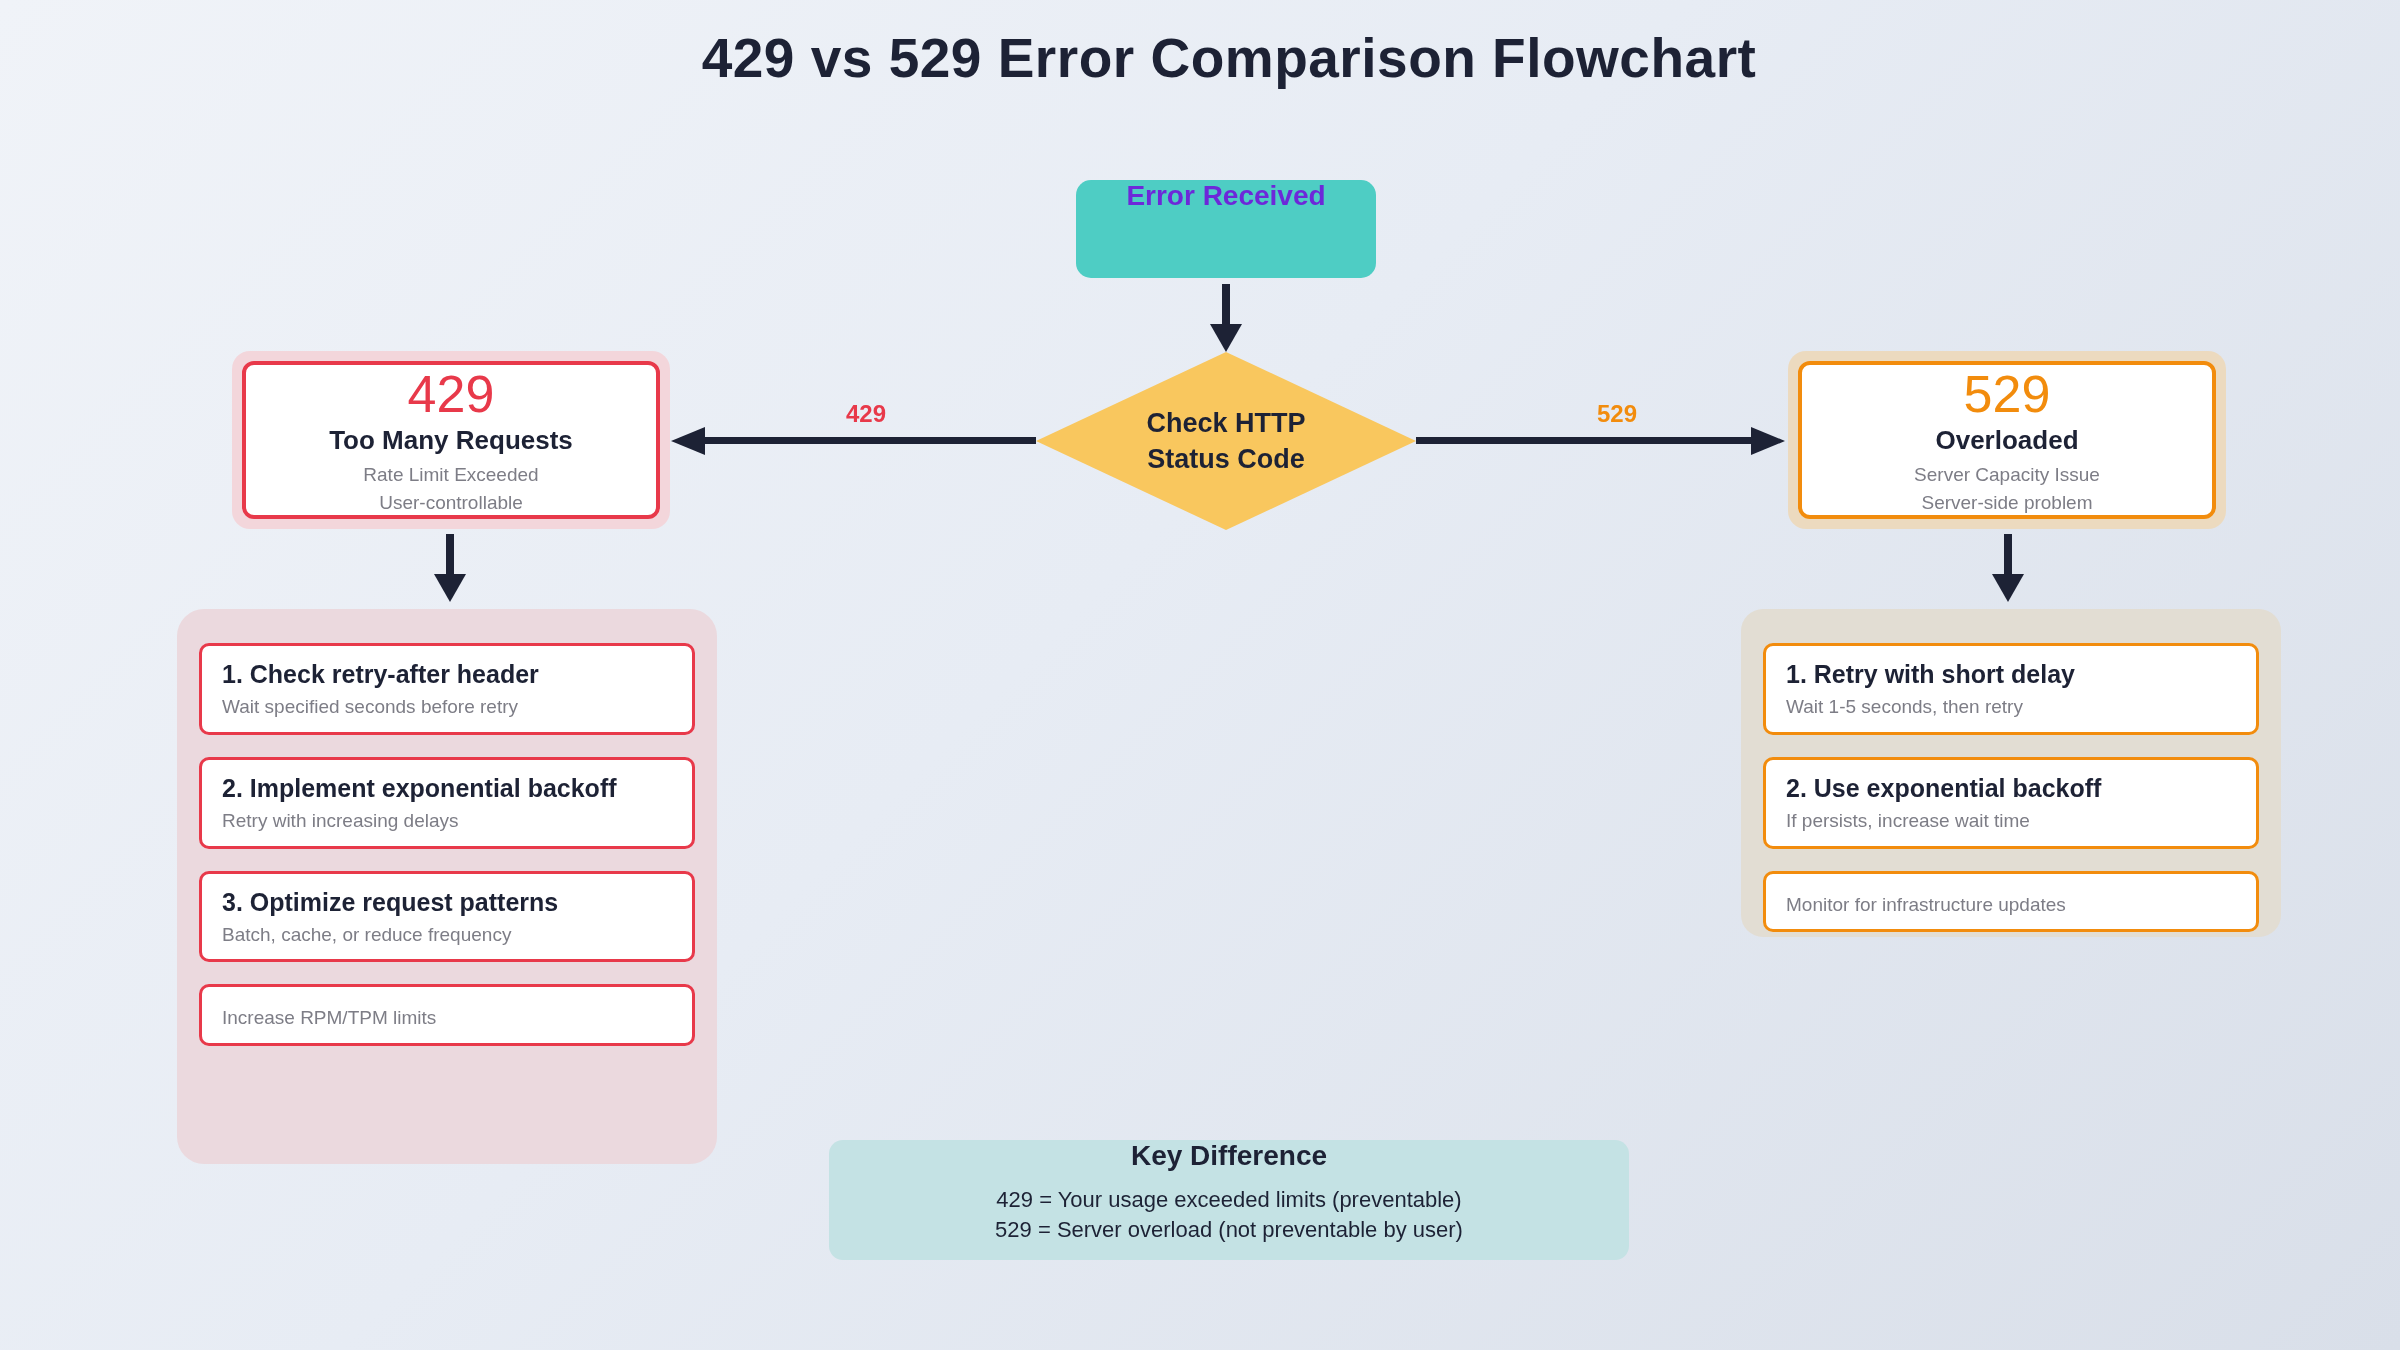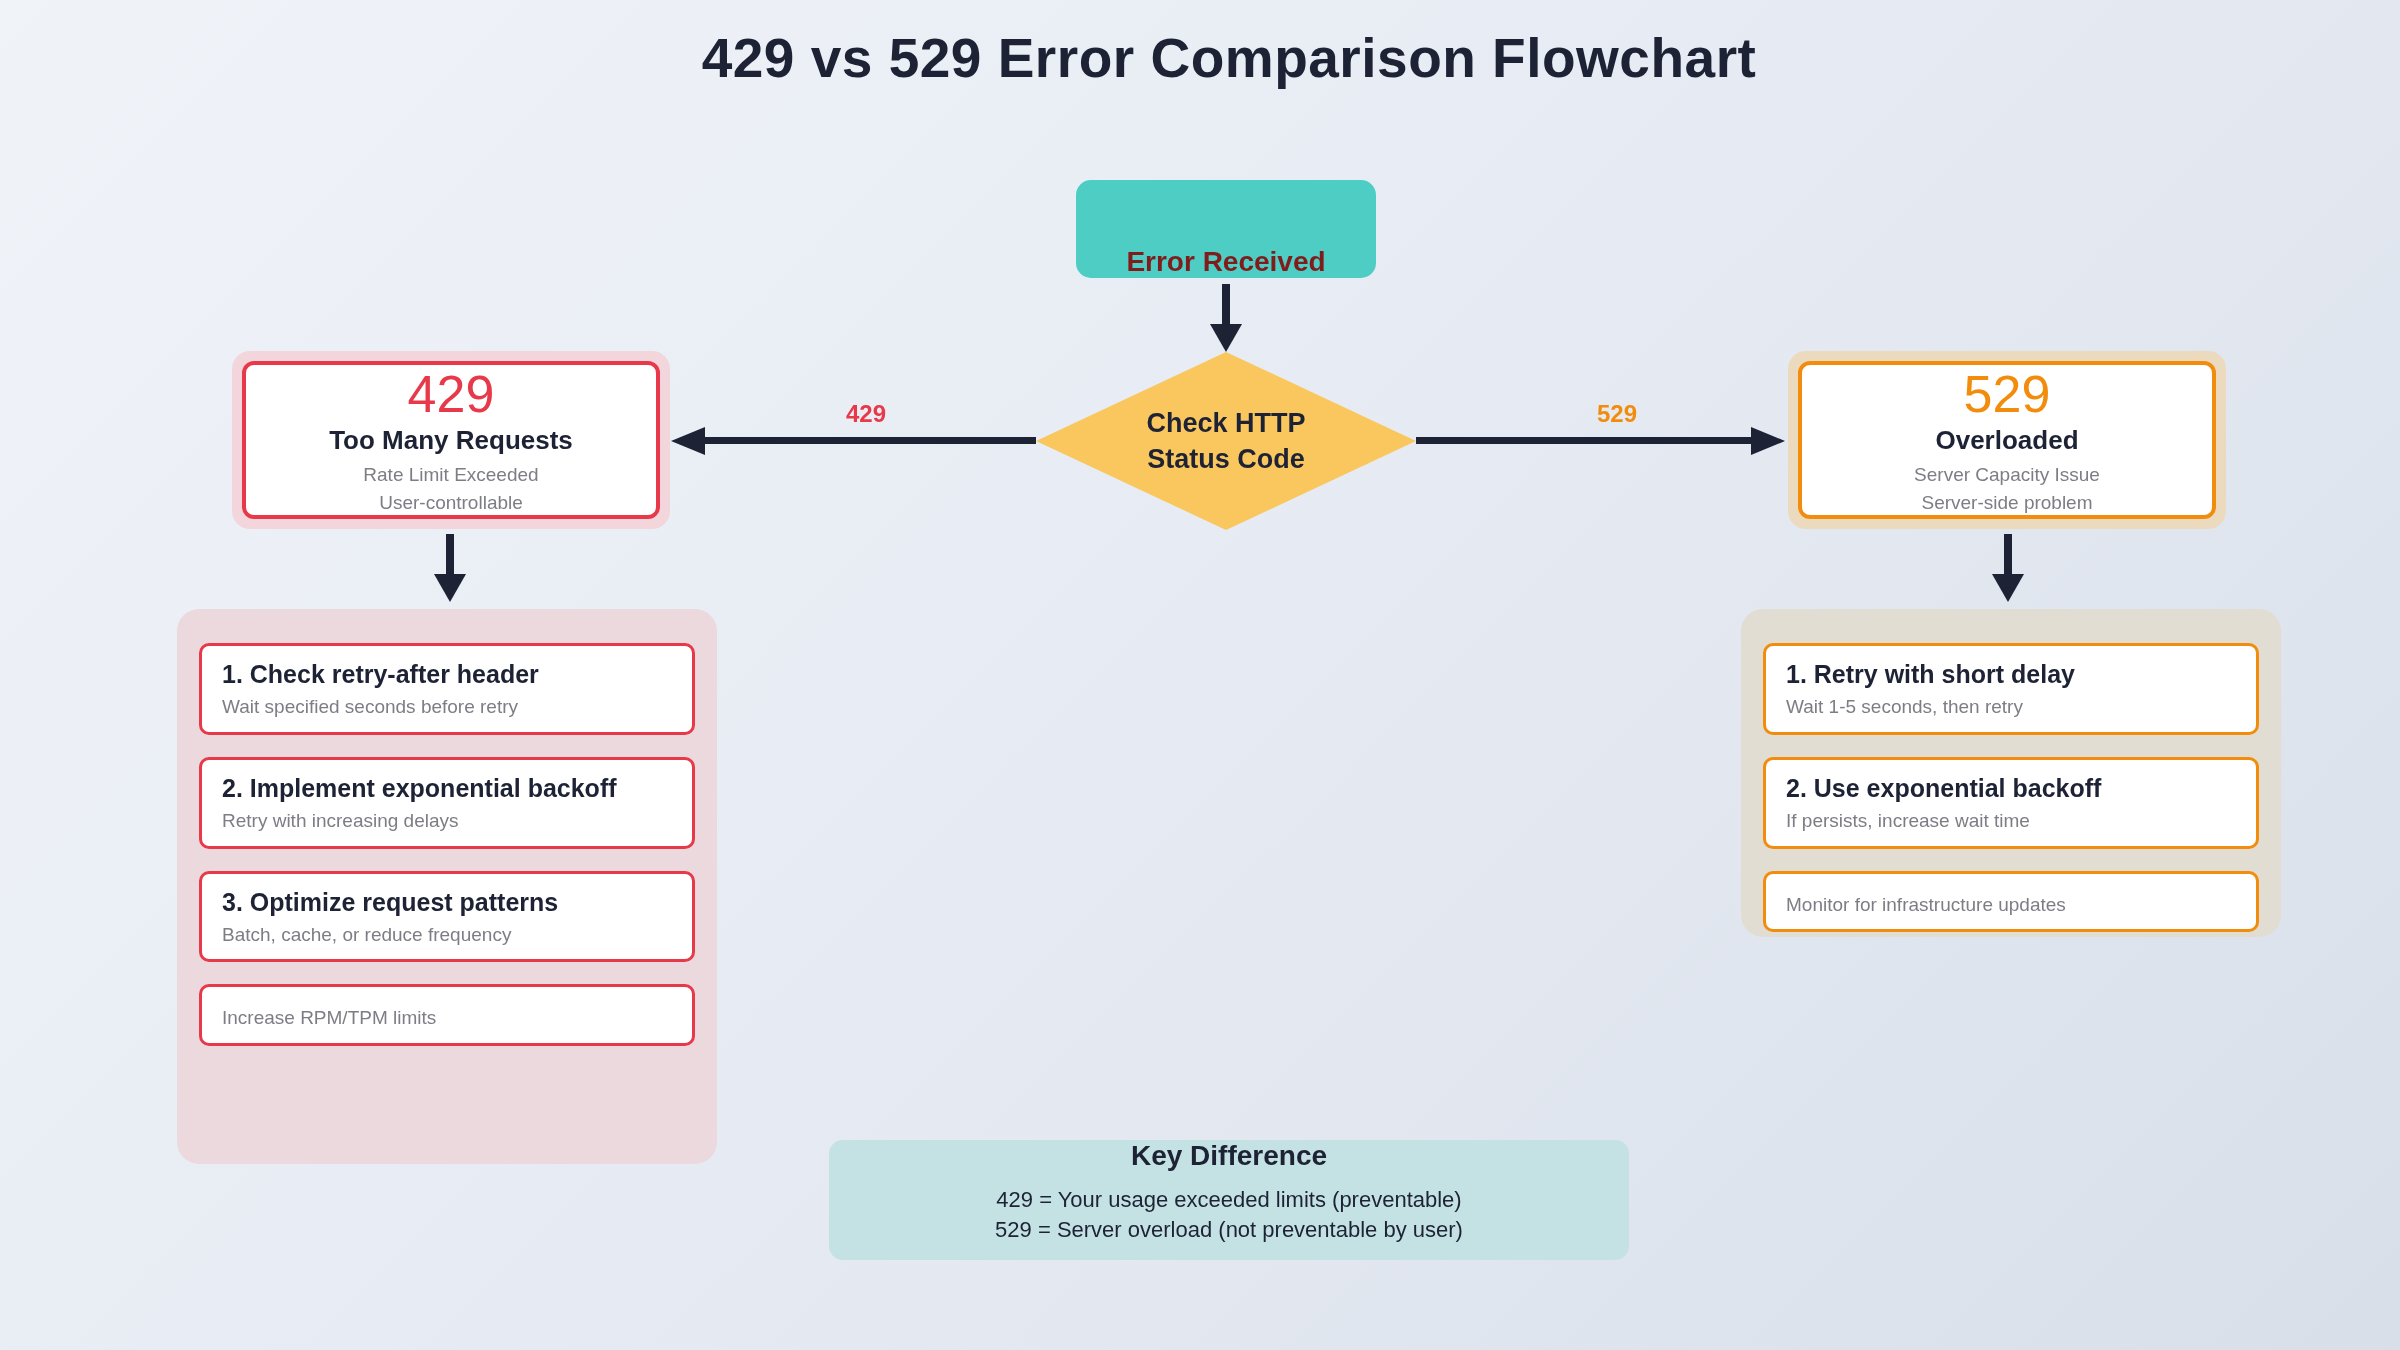--- a/index.html
+++ b/index.html
@@ -19,22 +19,22 @@
 
   .page-title{
     position:absolute;left:0;top:26px;width:100%;text-align:center;
     font-size:55px;font-weight:bold;color:var(--navy);letter-spacing:.5px;
   }
 
   
   .start-node{
     position:absolute;left:1047px;top:180px;width:300px;height:98px;
     background:var(--teal);border-radius:15px;
-    display:flex;align-items:flex-end;justify-content:center;
-    color:#7f1d1d;font-size:28px;font-weight:bold;
+    display:flex;align-items:flex-start;justify-content:center;
+    color:#6d28d9;font-size:28px;font-weight:bold;
   }
 
   
   .diamond{
     position:absolute;left:1007px;top:352px;width:380px;height:178px;
     background:var(--yellow);
     clip-path:polygon(50% 0%,100% 50%,50% 100%,0% 50%);
     display:flex;align-items:center;justify-content:center;text-align:center;
   }
   .diamond-label{font-size:27px;font-weight:bold;color:var(--navy);line-height:1.35;}
@@ -71,21 +71,21 @@
   .node-inner.orange{border:4px solid var(--orange);}
   .node-code{font-size:52px;line-height:1.02;font-weight:400;}
   .node-code.red{color:var(--red);}
   .node-code.orange{color:var(--orange);}
   .node-title{font-size:26px;font-weight:bold;color:var(--navy);margin-top:3px;}
   .node-sub{font-size:19px;color:var(--gray);margin-top:9px;line-height:1;}
 
   
   .panel{position:absolute;top:609px;width:540px;border-radius:22px;
     padding:34px 22px 0;box-sizing:border-box;}
-  .panel.left{left:148px;height:555px;background:var(--pink-panel);}
+  .panel.left{left:148px;height:555px;background:var(--pink-panel);border-radius:27px;}
   .panel.right{left:1712px;height:328px;background:var(--tan-panel);}
   .step-card{
     background:var(--card-bg);border-radius:10px;margin-bottom:22px;
     padding:13px 20px;box-sizing:border-box;
   }
   .step-card.red{border:3px solid var(--red);}
   .step-card.orange{border:3px solid var(--orange);}
   .step-title{font-size:25px;font-weight:bold;color:var(--navy);line-height:1.2;}
   .step-desc{font-size:19px;color:var(--gray);margin-top:7px;line-height:1.2;}
 

